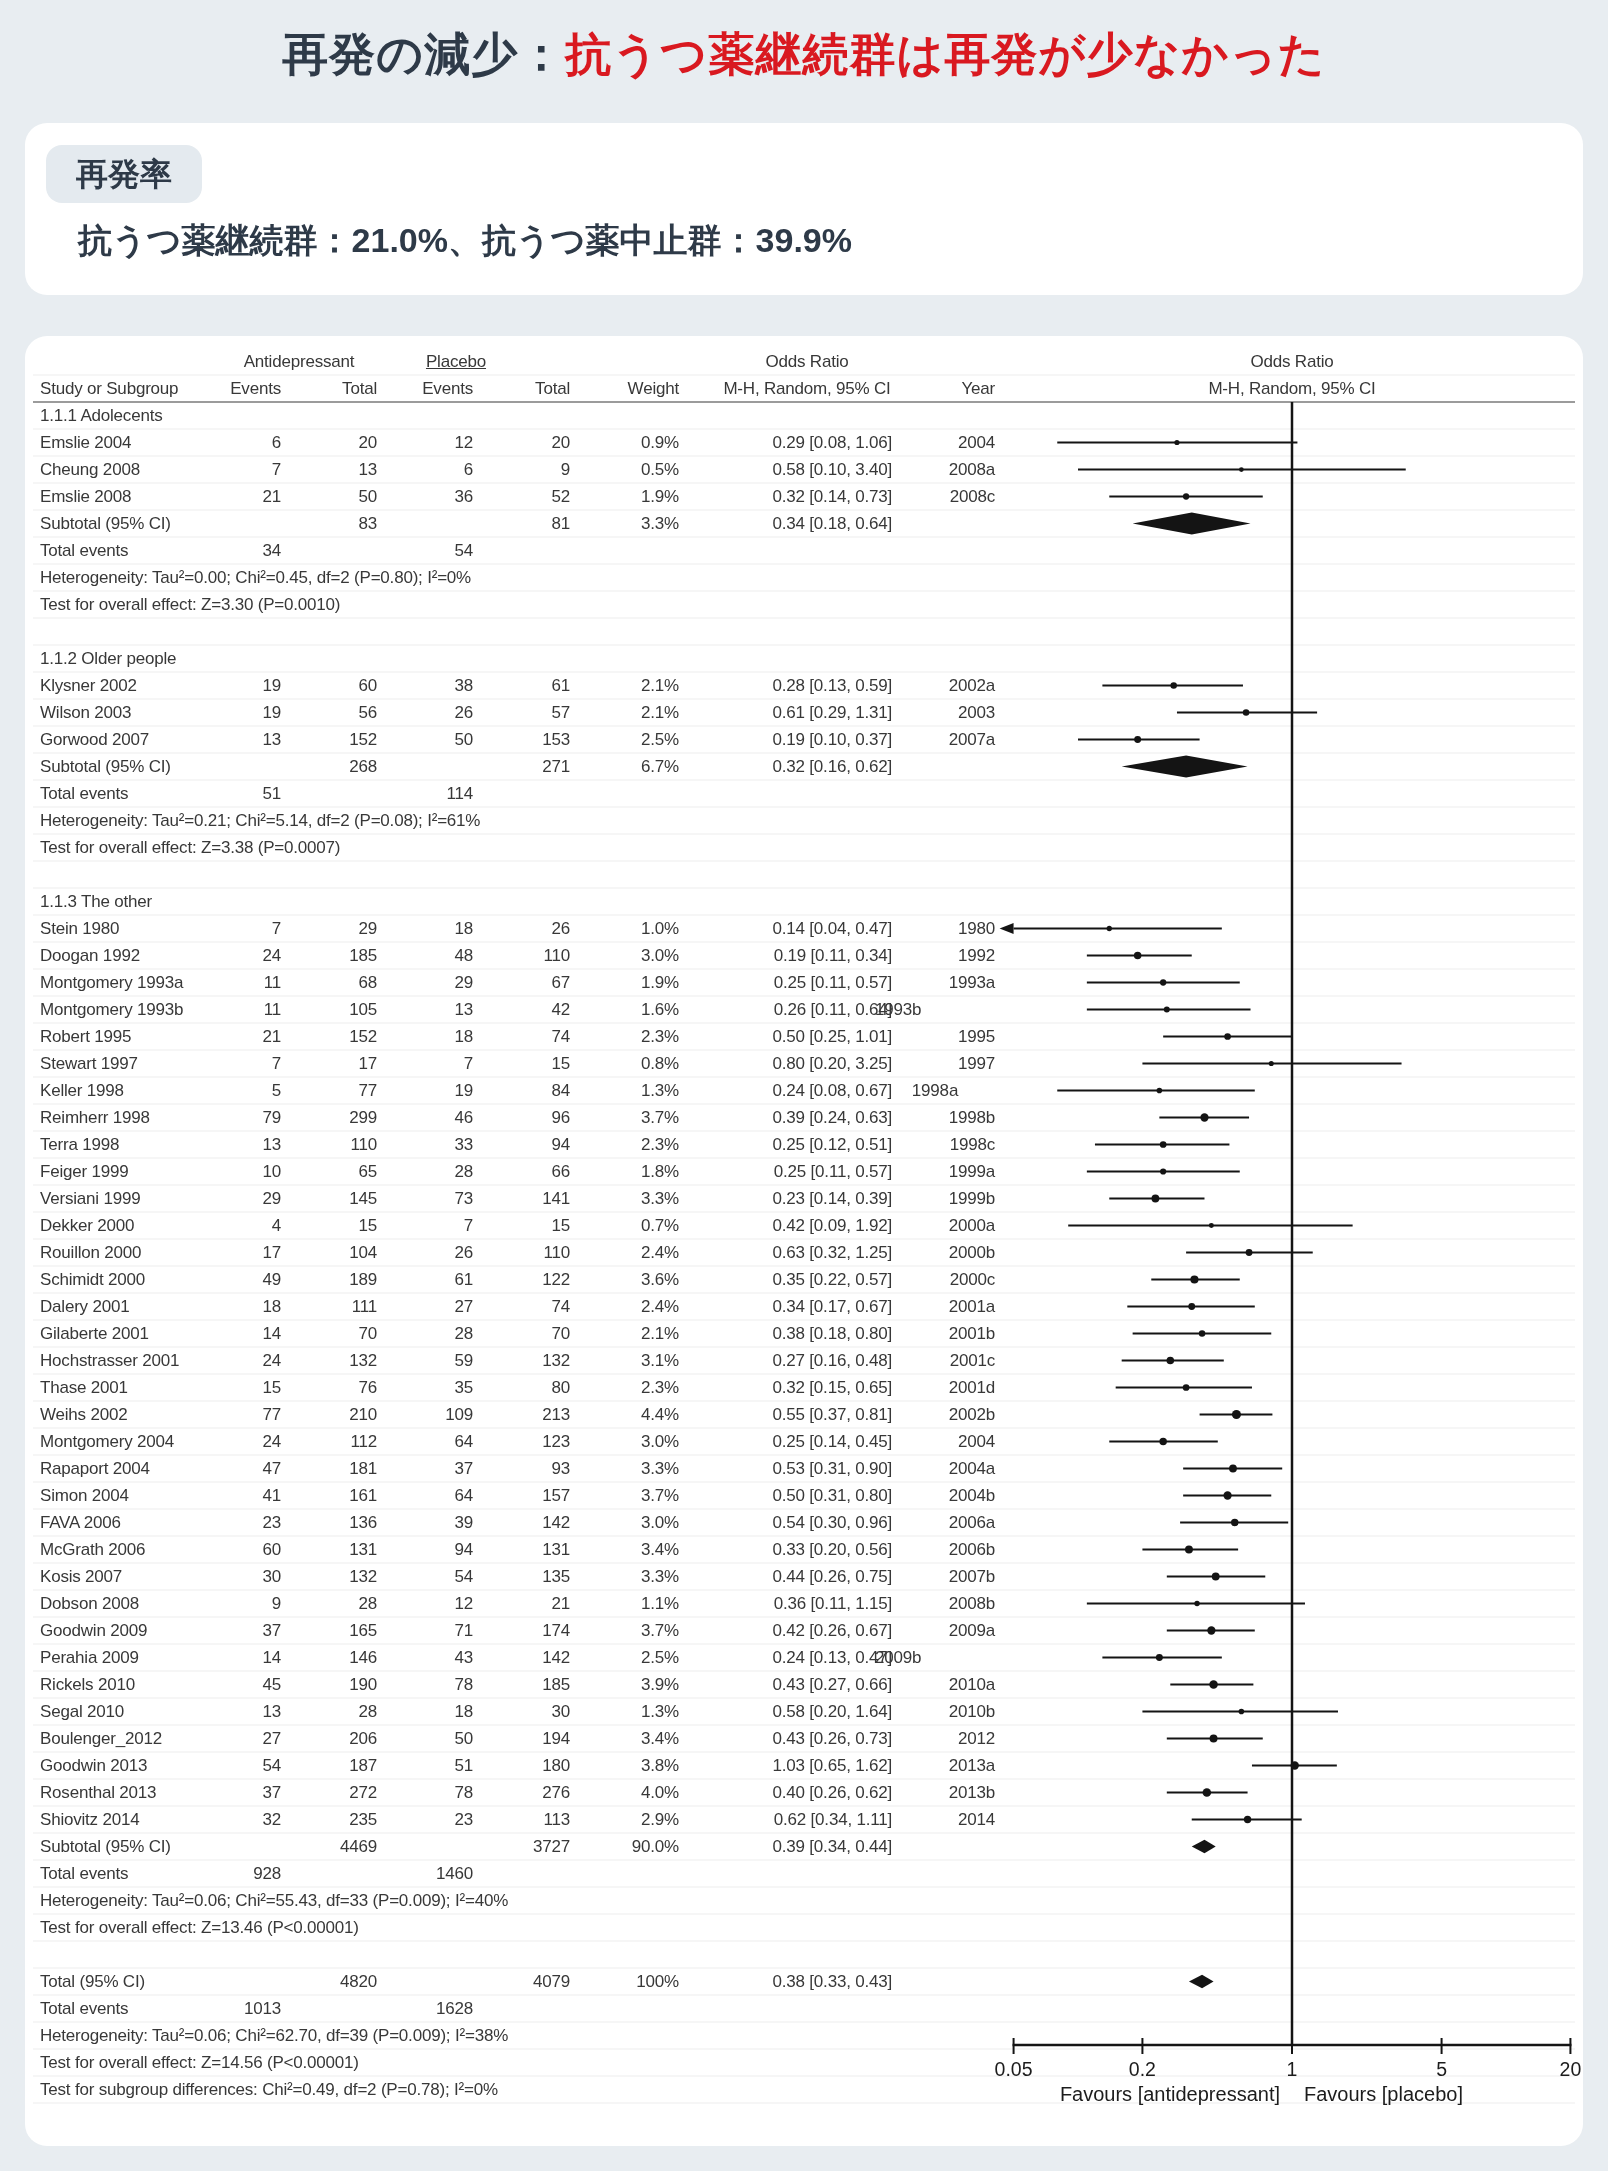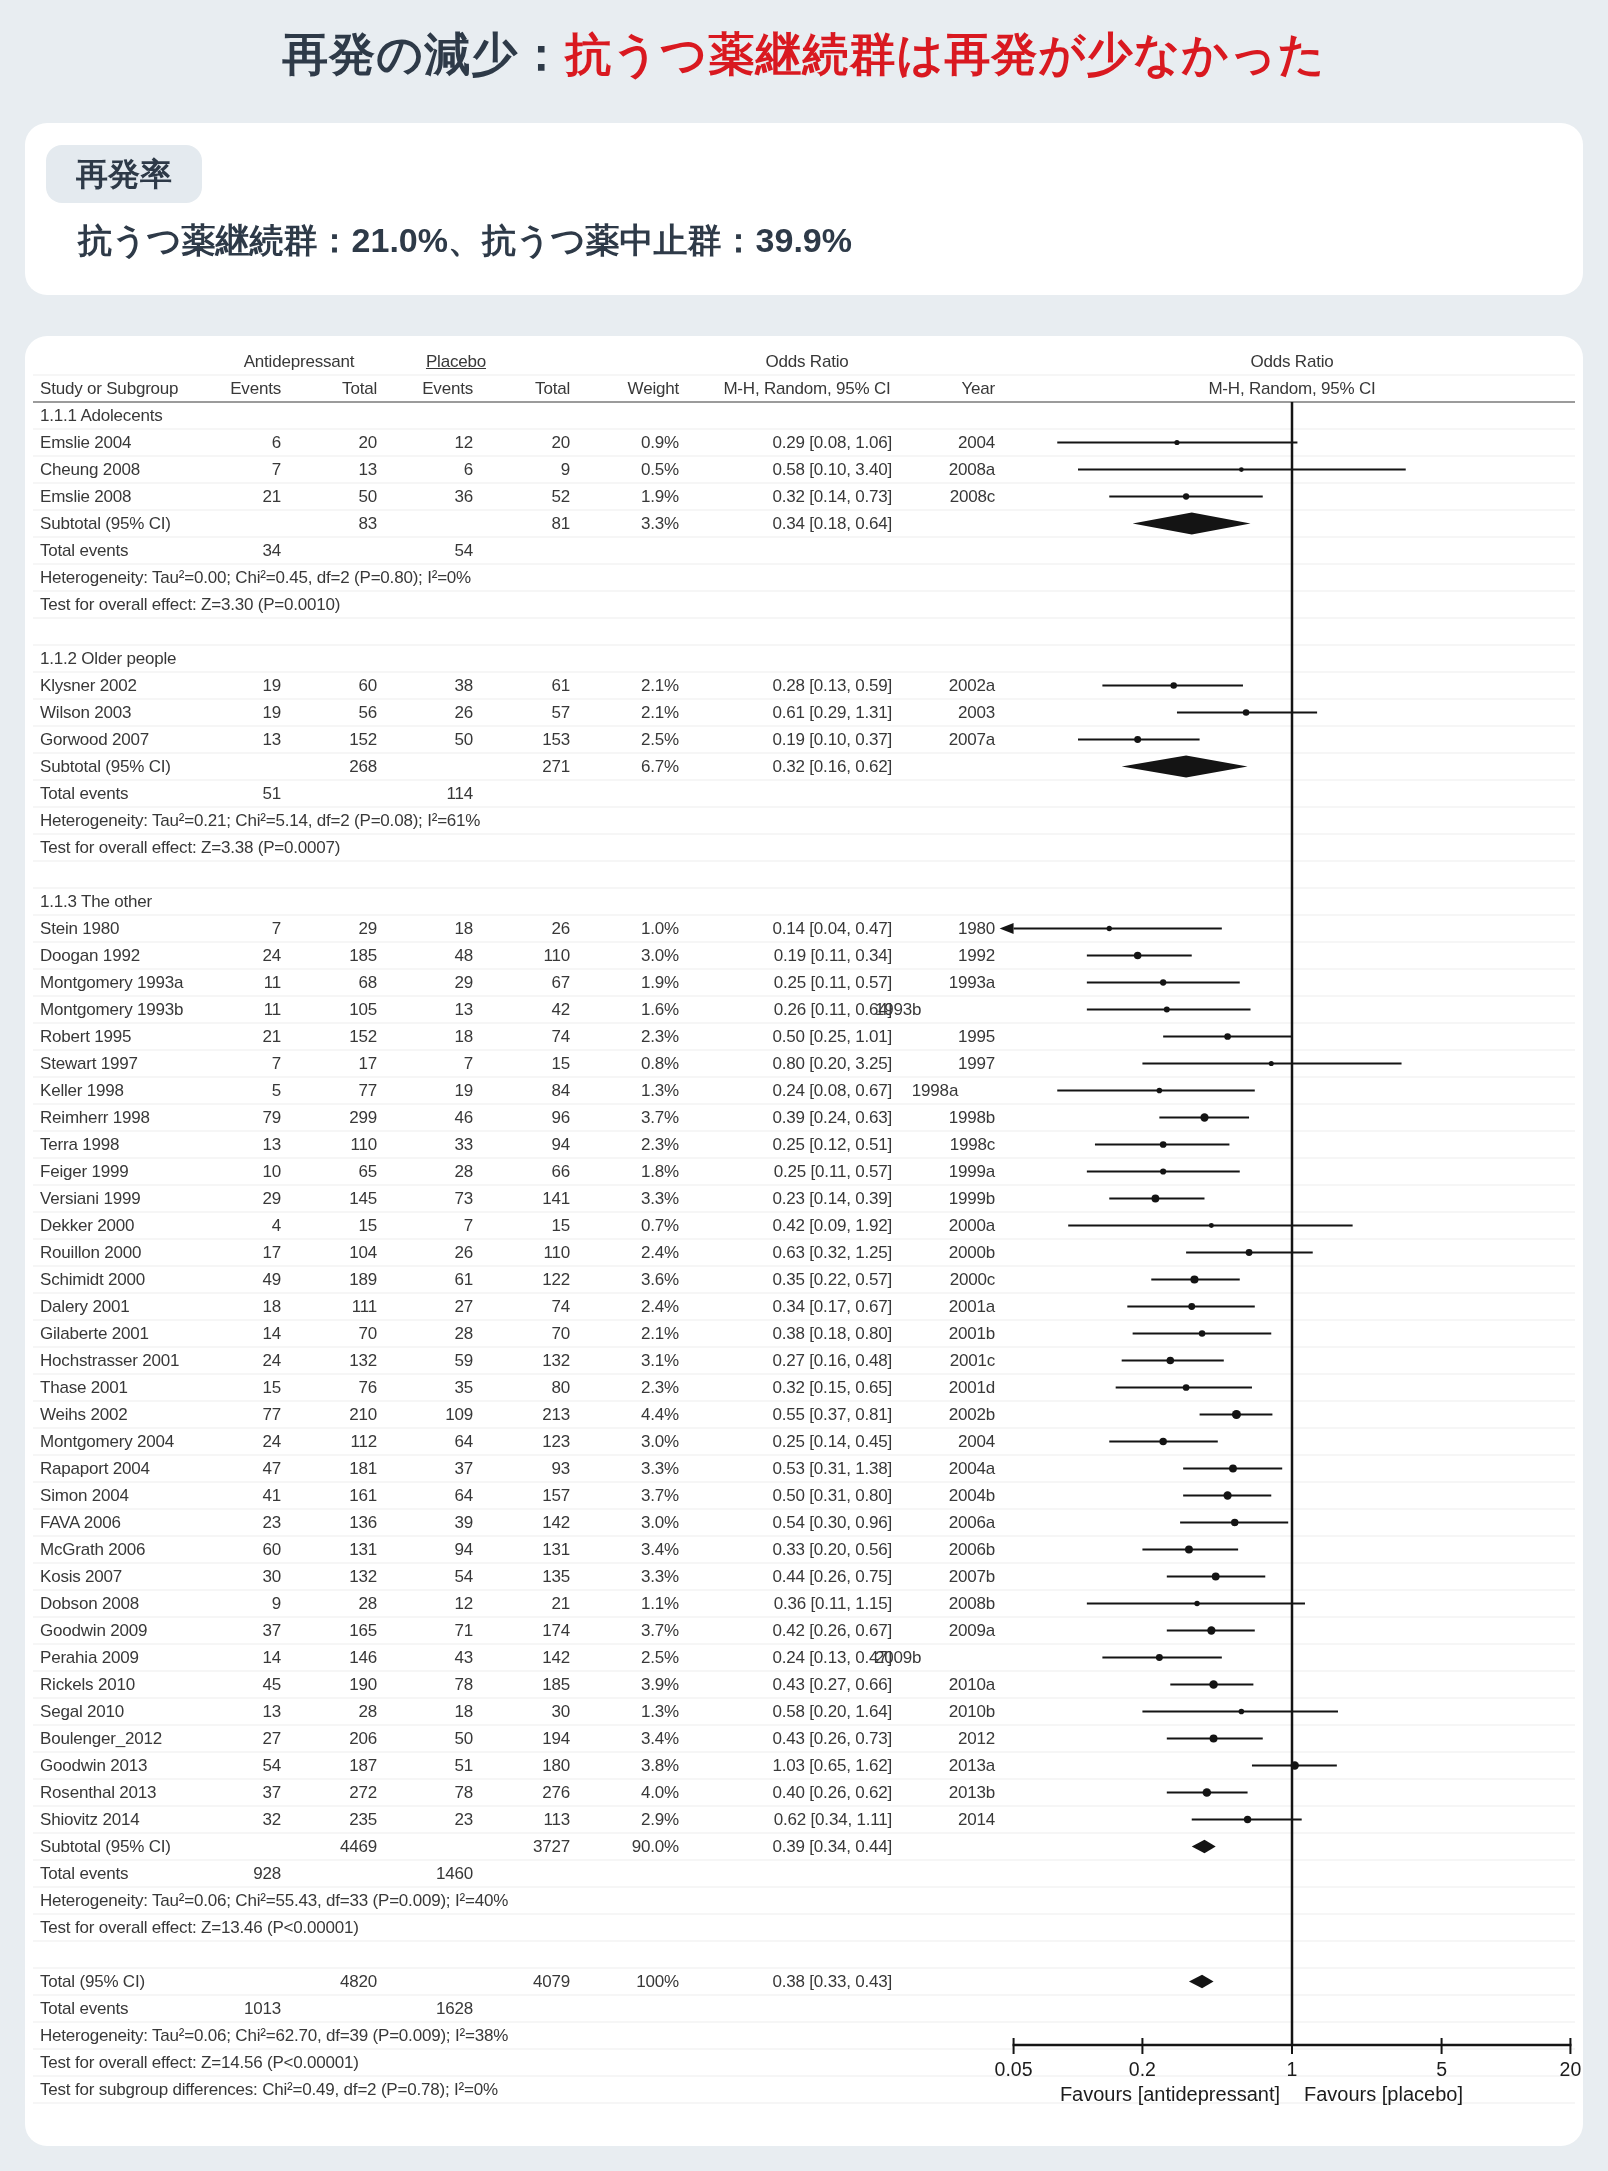--- a/index.html
+++ b/index.html
@@ -460,21 +460,21 @@
       <div class="t" style="left: 425px; top: 1092px; width: 120px; text-align: right;">123</div>
       <div class="t" style="left: 534px; top: 1092px; width: 120px; text-align: right;">3.0%</div>
       <div class="t" style="left: 637px; top: 1092px; width: 230px; text-align: right;">0.25 [0.14, 0.45]</div>
       <div class="t" style="left: 850px; top: 1092px; width: 120px; text-align: right;">2004</div>
       <div class="t" style="left: 15px; top: 1119px; width: 230px; text-align: left;">Rapaport 2004</div>
       <div class="t" style="left: 136px; top: 1119px; width: 120px; text-align: right;">47</div>
       <div class="t" style="left: 232px; top: 1119px; width: 120px; text-align: right;">181</div>
       <div class="t" style="left: 328px; top: 1119px; width: 120px; text-align: right;">37</div>
       <div class="t" style="left: 425px; top: 1119px; width: 120px; text-align: right;">93</div>
       <div class="t" style="left: 534px; top: 1119px; width: 120px; text-align: right;">3.3%</div>
-      <div class="t" style="left: 637px; top: 1119px; width: 230px; text-align: right;">0.53 [0.31, 1.38]</div>
+      <div class="t" style="left: 637px; top: 1119px; width: 230px; text-align: right;">0.53 [0.31, 0.90]</div>
       <div class="t" style="left: 850px; top: 1119px; width: 120px; text-align: right;">2004a</div>
       <div class="t" style="left: 15px; top: 1146px; width: 230px; text-align: left;">Simon 2004</div>
       <div class="t" style="left: 136px; top: 1146px; width: 120px; text-align: right;">41</div>
       <div class="t" style="left: 232px; top: 1146px; width: 120px; text-align: right;">161</div>
       <div class="t" style="left: 328px; top: 1146px; width: 120px; text-align: right;">64</div>
       <div class="t" style="left: 425px; top: 1146px; width: 120px; text-align: right;">157</div>
       <div class="t" style="left: 534px; top: 1146px; width: 120px; text-align: right;">3.7%</div>
       <div class="t" style="left: 637px; top: 1146px; width: 230px; text-align: right;">0.50 [0.31, 0.80]</div>
       <div class="t" style="left: 850px; top: 1146px; width: 120px; text-align: right;">2004b</div>
       <div class="t" style="left: 15px; top: 1173px; width: 230px; text-align: left;">FAVA 2006</div>

